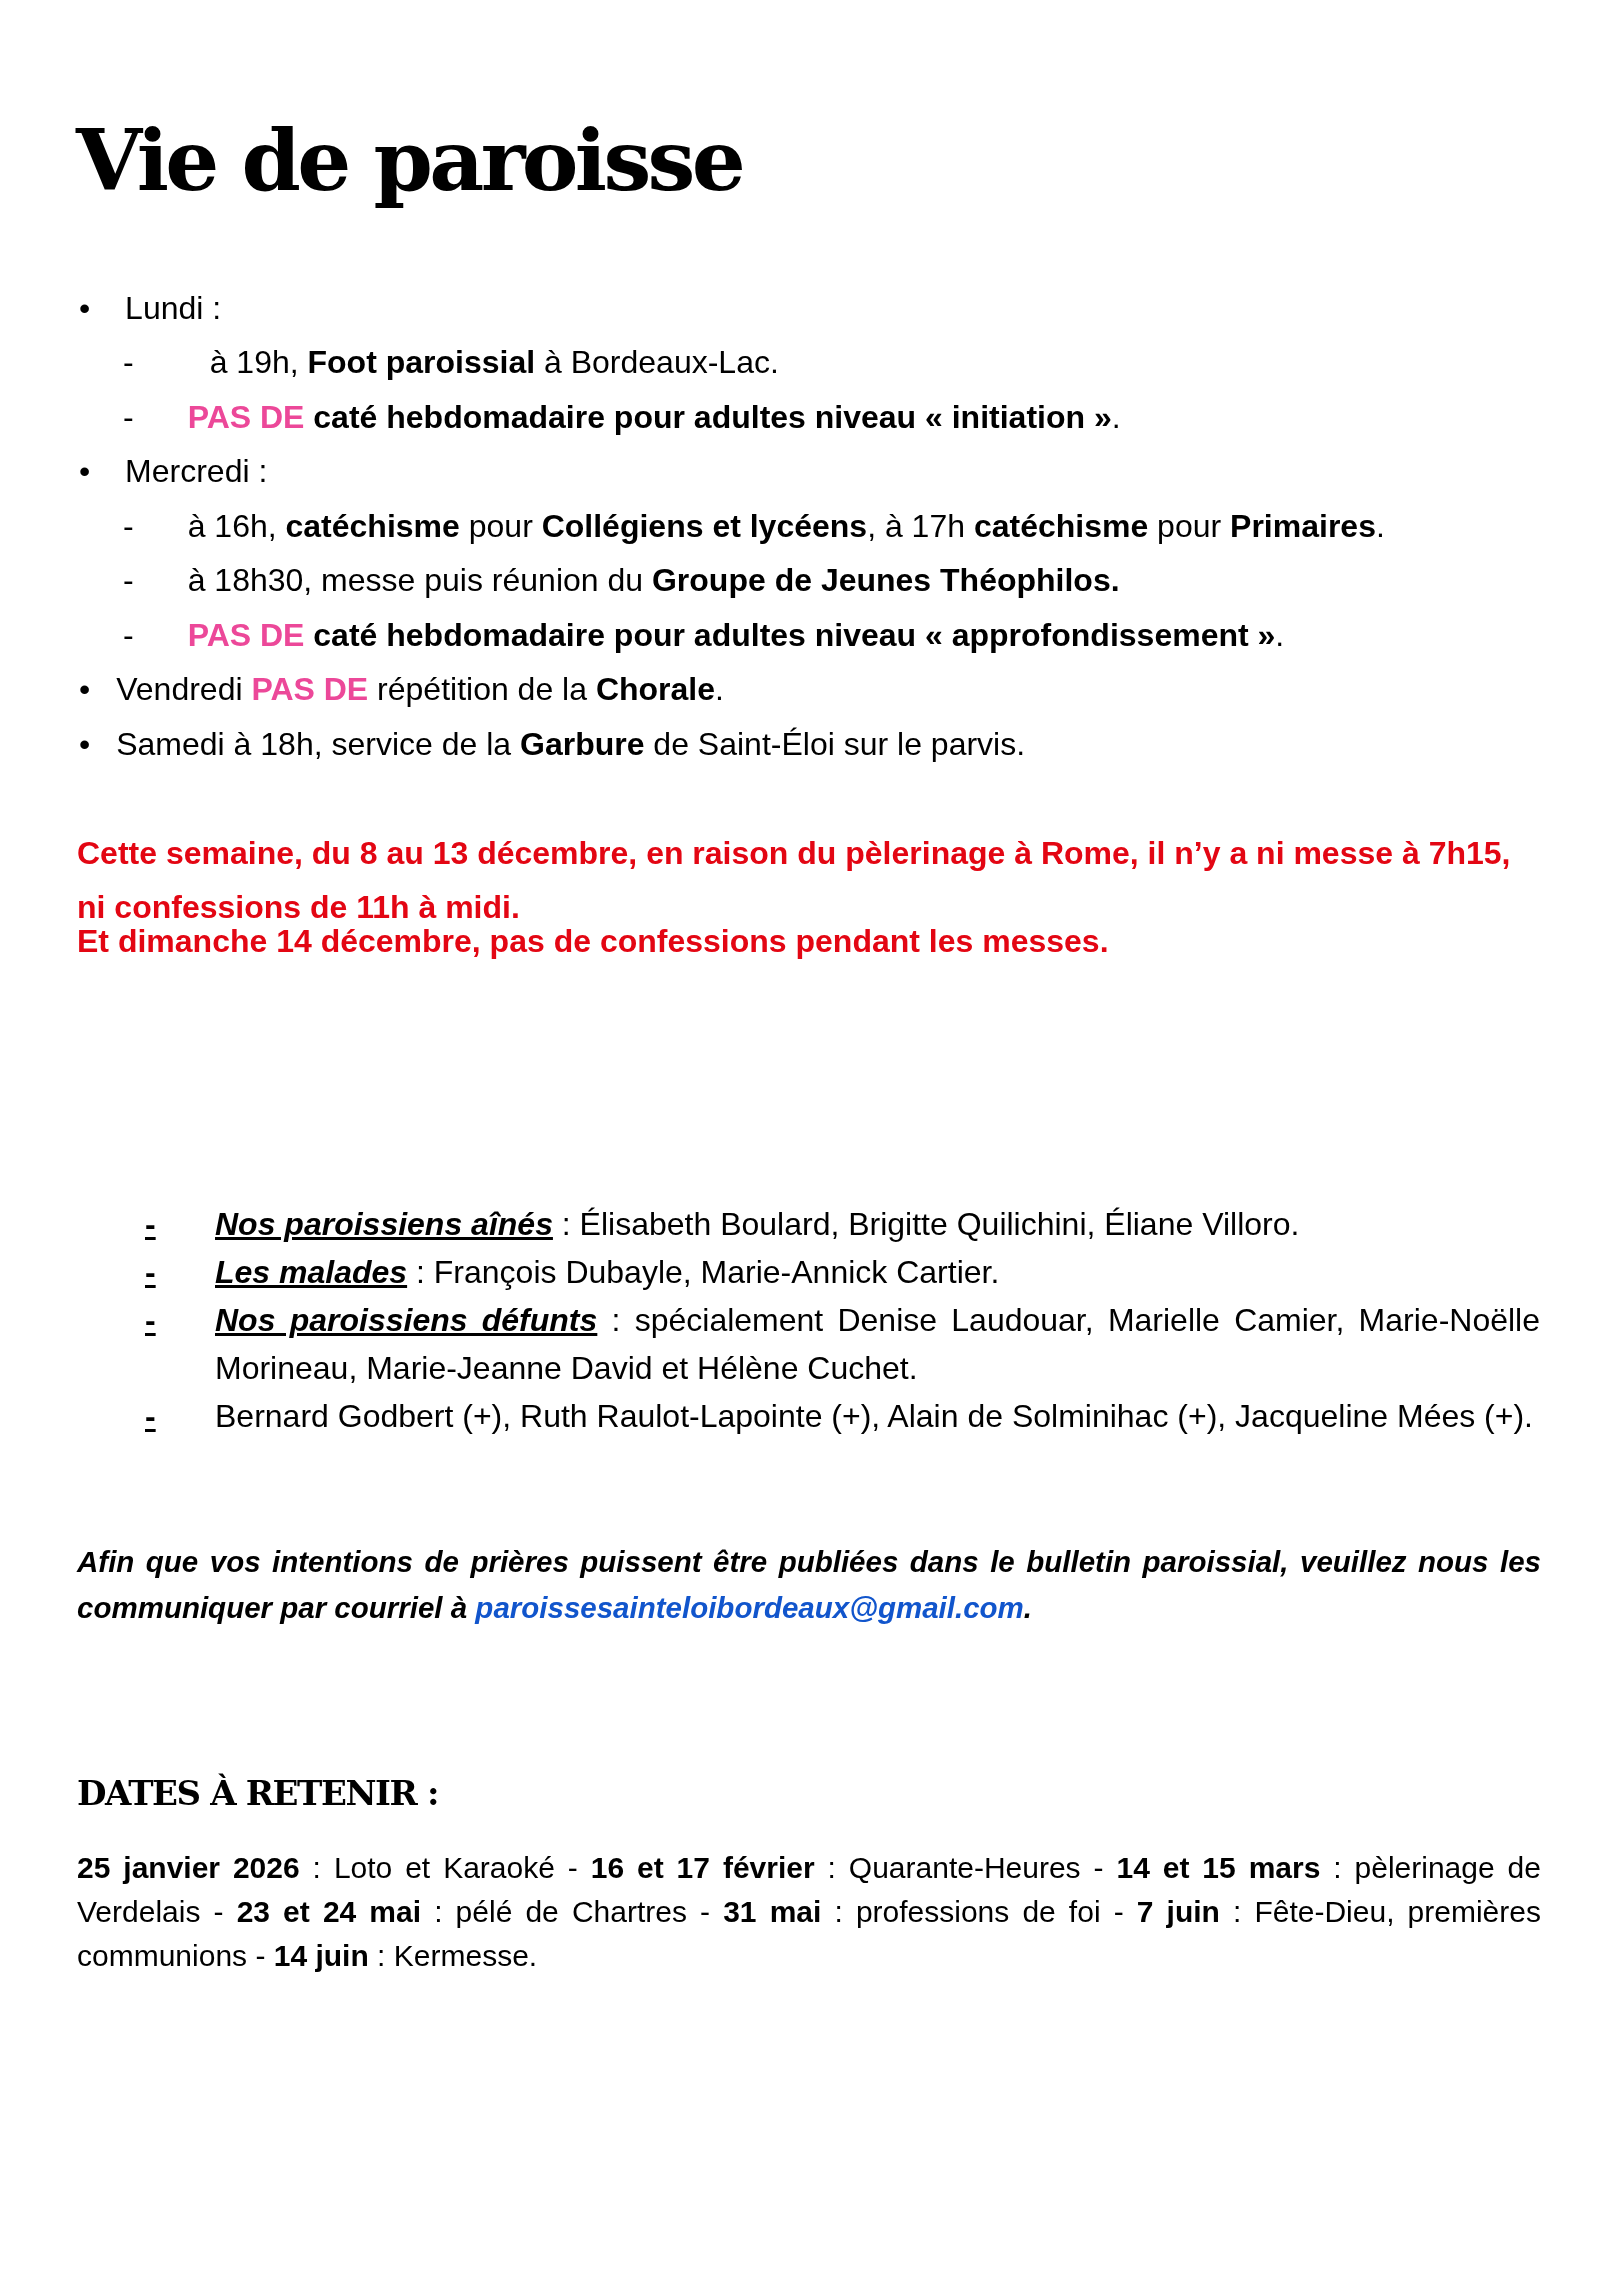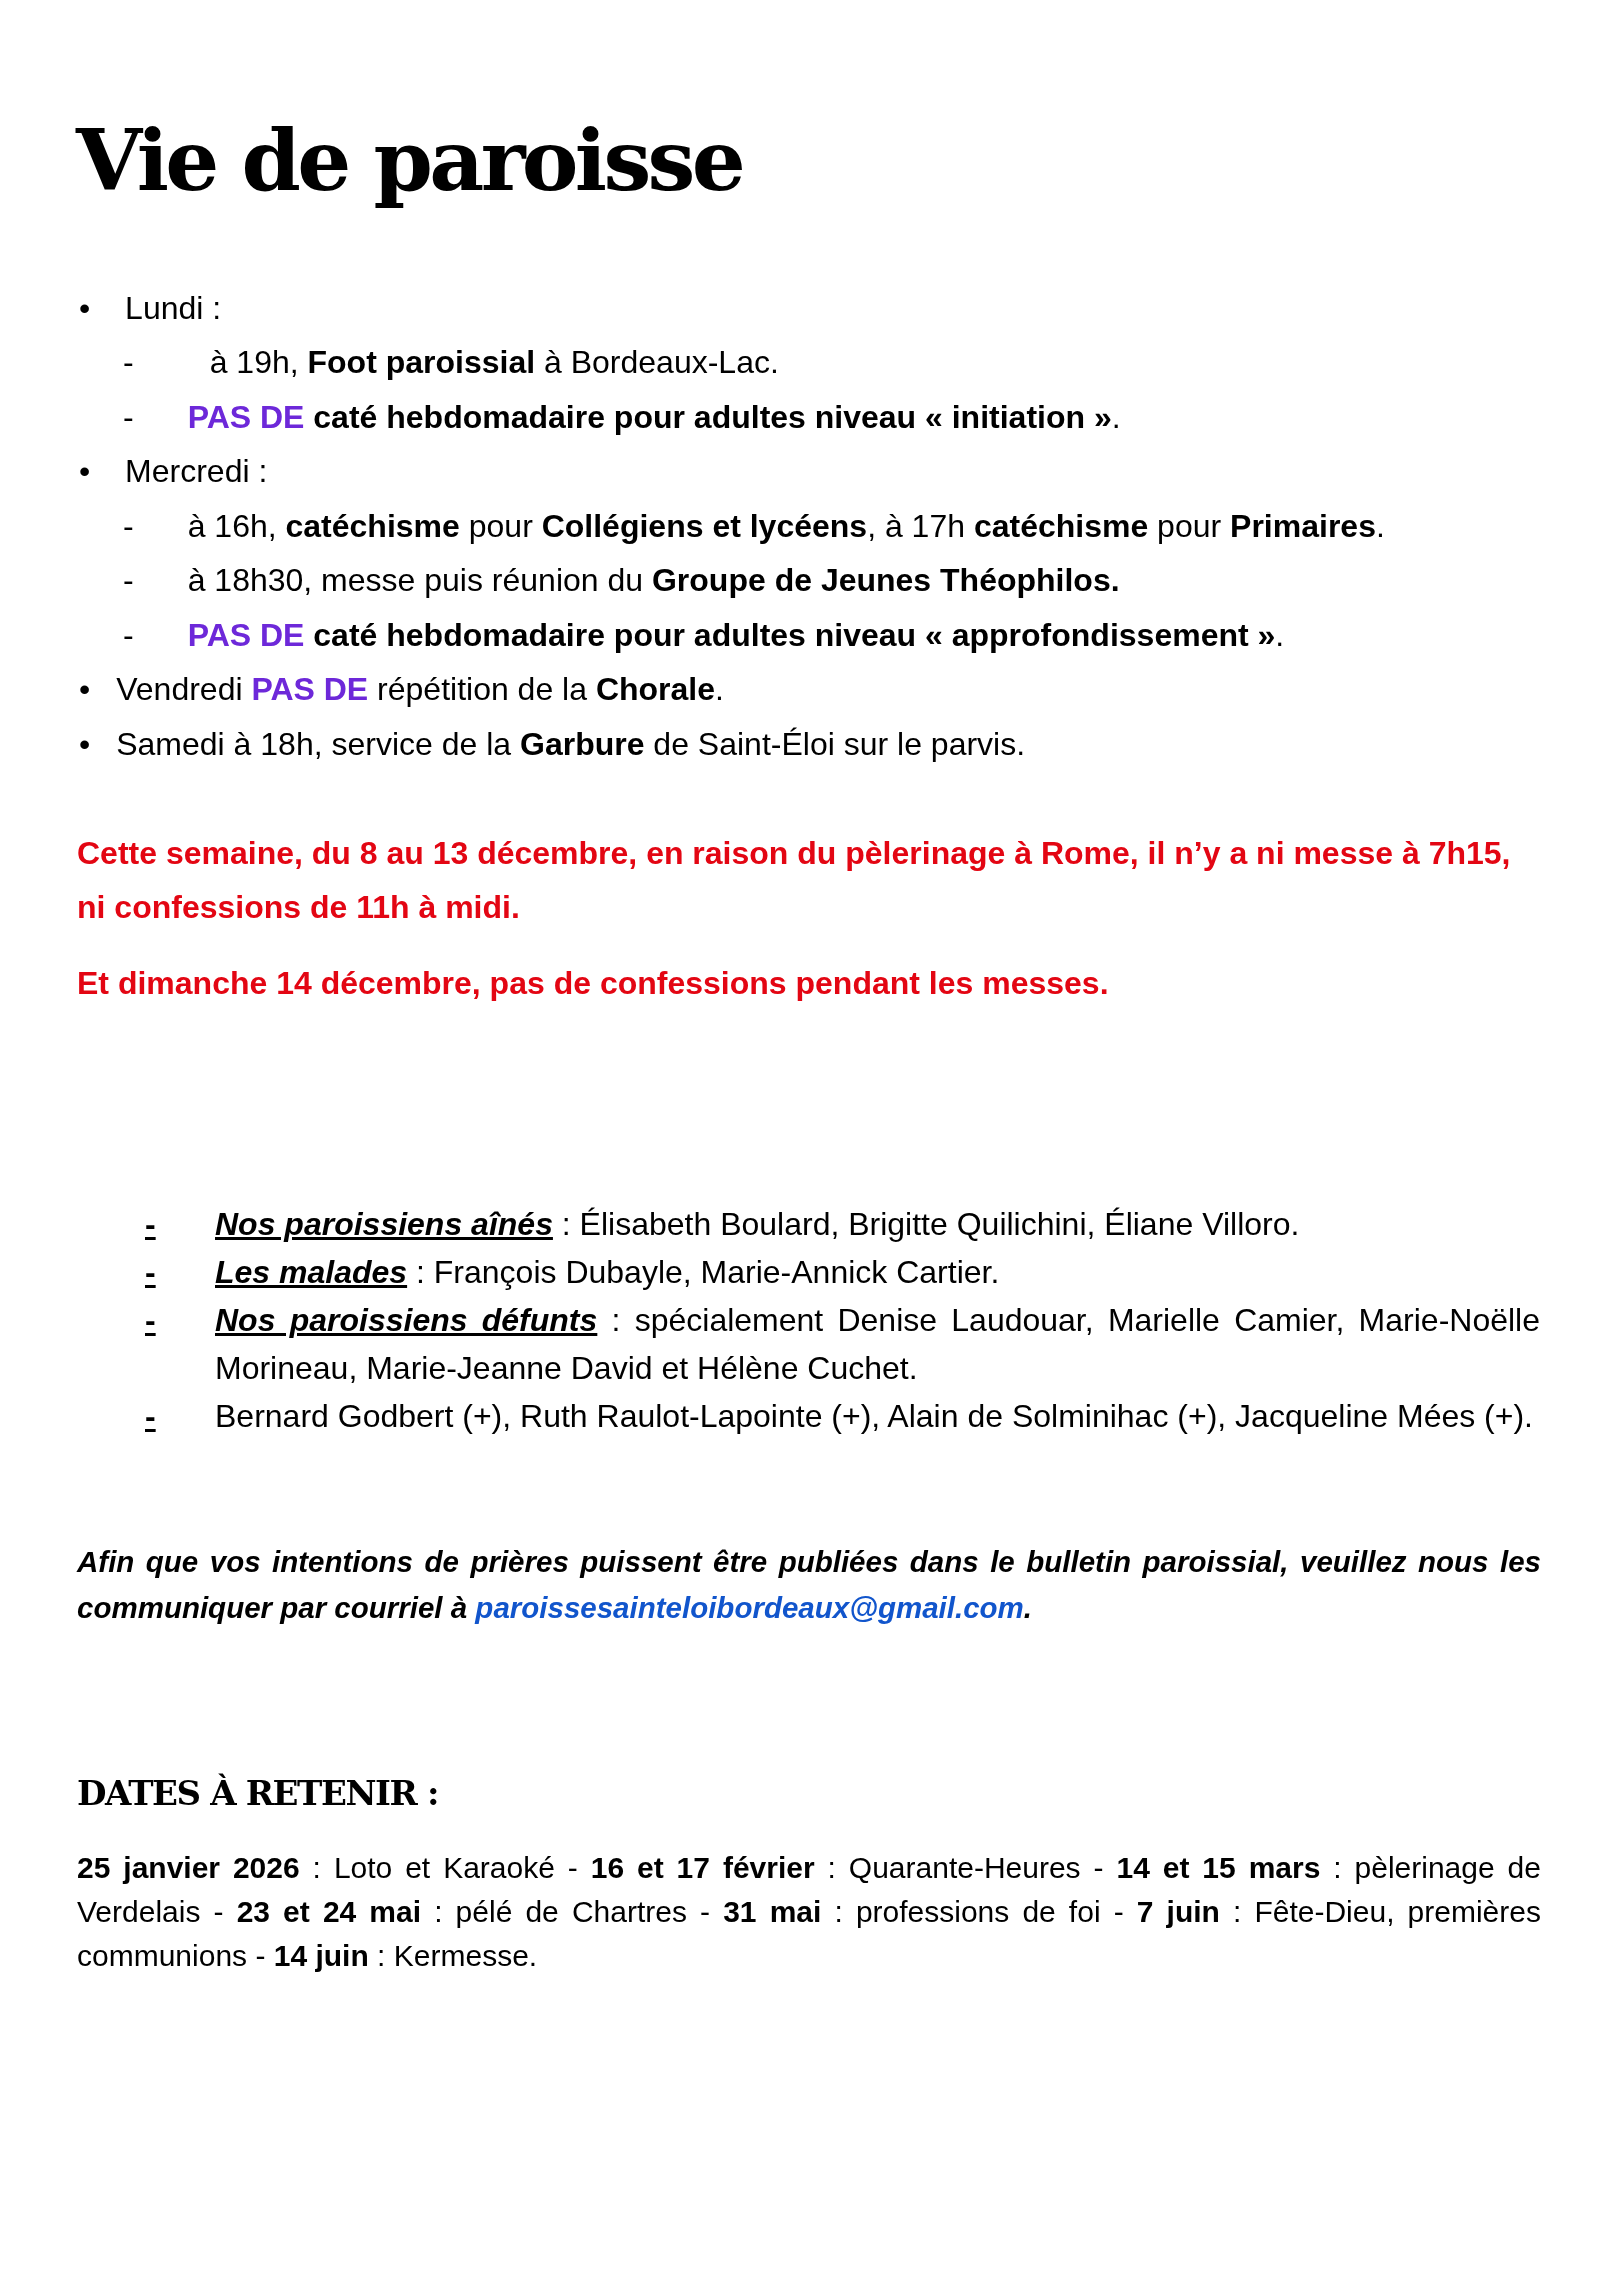--- a/index.html
+++ b/index.html
@@ -6,21 +6,21 @@
     body { width: 1615px; height: 2289px; position: relative; overflow: hidden; color: #000; }
     .page { position: absolute; left: 0; top: 0; width: 1551px; height: 2289px; }
     h1.title {
       position: absolute; left: 76px; top: 109px; margin: 0;
       font-family: "DejaVu Serif", "Liberation Serif", serif;
       font-weight: bold; font-size: 85px; letter-spacing: -3.7px; line-height: 102px;
     }
     .line { position: absolute; font-family: "Liberation Sans", "DejaVu Sans", sans-serif; font-size: 32px; line-height: 41px; white-space: nowrap; }
     .bullet { position: absolute; left: 79px; }
     b { font-weight: bold; }
-    .red { color: #6d28d9; }
+    .red { color: #ec4899; }
     .redblock { position: absolute; left: 77px; width: 1463px; font-family: "Liberation Sans", "DejaVu Sans", sans-serif; font-size: 32px; font-weight: bold; color: #e30613; line-height: 54px; }
     .section-h {
       position: absolute; left: 77px; margin: 0;
       font-family: "DejaVu Serif", "Liberation Serif", serif; font-weight: bold;
       font-size: 34px; letter-spacing: -1.4px; line-height: 46px;
     }
     .intent { position: absolute; left: 215px; width: 1325px; font-family: "Liberation Sans", "DejaVu Sans", sans-serif; font-size: 32px; line-height: 48px; text-align: justify; }
     .intent-dash { position: absolute; left: 145px; font-family: "Liberation Sans", sans-serif; font-size: 32px; font-weight: bold; text-decoration: underline; line-height: 48px; }
     .u { text-decoration: underline; font-weight: bold; font-style: italic; }
     .note { position: absolute; left: 77px; width: 1464px; font-family: "Liberation Sans", "DejaVu Sans", sans-serif; font-size: 29.5px; font-style: italic; font-weight: bold; line-height: 46px; text-align: justify; }
@@ -61,21 +61,21 @@
 
   <div class="line" style="top:615px;">
     <span style="margin-left:123px;">-</span><b class="red" style="margin-left:54px;">PAS DE</b><b> caté hebdomadaire pour adultes niveau « approfondissement »</b><span>.</span>
   </div>
 
   <div class="line" style="top:724px;">
     <span style="margin-left:79px;">•</span><span style="margin-left:26px;">Samedi à 18h, service de la </span><b>Garbure</b><span> de Saint-Éloi sur le parvis.</span>
   </div>
 
   <div class="redblock" style="top:826px;">Cette semaine, du 8 au 13 décembre, en raison du pèlerinage à Rome, il n’y a ni messe à 7h15, ni confessions de 11h à midi.</div>
-  <div class="redblock" style="top:956px;">Et dimanche 14 décembre, pas de confessions pendant les messes.</div>
+  <div class="redblock" style="top:914px;">Et dimanche 14 décembre, pas de confessions pendant les messes.</div>
 
 
   <span class="intent-dash" style="top:1200px;">-</span>
   <div class="intent" style="top:1200px;">
     <span class="u">Nos paroissiens aînés</span><span> : Élisabeth Boulard, Brigitte Quilichini, Éliane Villoro.</span>
   </div>
 
   <span class="intent-dash" style="top:1248px;">-</span>
   <div class="intent" style="top:1248px;">
     <span class="u">Les malades</span><span> : François Dubayle, Marie-Annick Cartier.</span>

